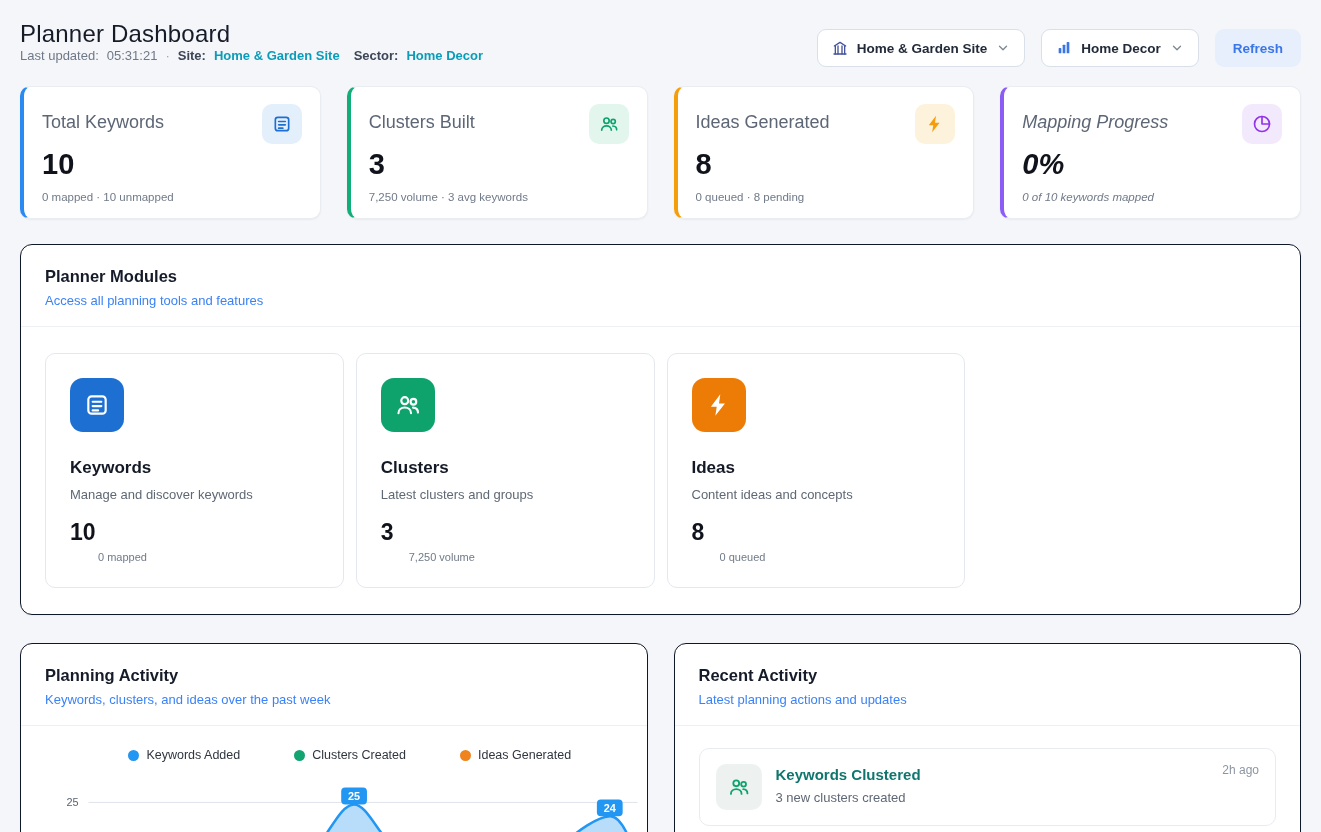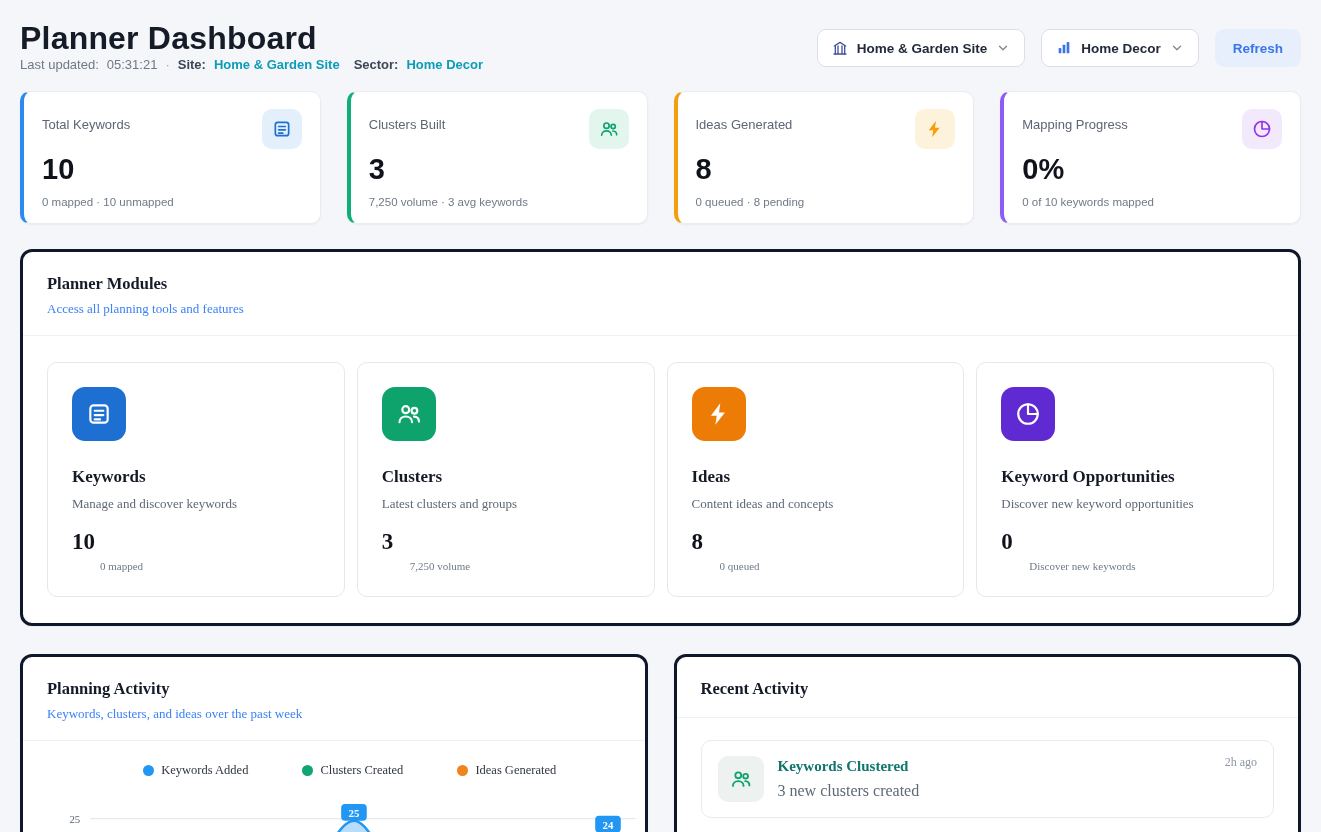--- a/index.html
+++ b/index.html
@@ -6,21 +6,21 @@
   html, body { width: 1321px; height: 832px; overflow: hidden; }
   body {
     background: #f5f6f9;
     font-family: "Liberation Sans", sans-serif;
     color: #1b2230;
     position: relative;
   }
 
   
   .header { display: flex; justify-content: space-between; align-items: flex-start; padding: 20px 20px 0; }
-  .page-title { font-size: 32px; font-weight: 700; letter-spacing: .2px; color: #161b28; }
+  .page-title { font-size: 24px; font-weight: 400; letter-spacing: .2px; color: #161b28; }
   .meta { font-size: 13px; display: flex; align-items: center; gap: 8px; }
   .m-gray { color: #6f7887; }
   .m-dot { color: #9aa2af; }
   .m-strong { color: #3c4656; font-weight: 700; }
   .m-link { color: #0a9cb8; font-weight: 700; cursor: pointer; text-decoration: none; }
   .controls { display: flex; gap: 16px; align-items: center; padding-top: 9px; }
   .select-btn {
     display: flex; align-items: center; gap: 9px; height: 38px; padding: 0 14px;
     background: #fff; border: 1px solid #d9e0e9; border-radius: 9px;
     font-family: inherit; font-size: 13.5px; font-weight: 700; color: #232b3a; cursor: pointer;
@@ -40,34 +40,34 @@
 
   
   .stats { display: grid; grid-template-columns: repeat(4, 1fr); gap: 26px; margin: 19px 20px 0; }
   .stat-card {
     background: #fff; border: 1px solid #e9edf2; border-left: 4px solid #ccc;
     border-radius: 10px; padding: 17px 18px 15px; box-shadow: 0 1px 2px rgba(15,23,42,.05);
   }
   .stat-card.a-blue   { border-left-color: #2b8af2; }
   .stat-card.a-green  { border-left-color: #12ae7a; }
   .stat-card.a-orange { border-left-color: #f59e0b; }
-  .stat-card.a-purple { border-left-color: #8b5cf6; }
+  .stat-card.a-purple { border-left-color: #8b5cf6; font-style: italic; }
   .stat-top { display: flex; justify-content: space-between; align-items: flex-start; }
-  .stat-label { font-size: 13px; color: #5d6675; padding-top: 8px; text-align: right; }
+  .stat-label { font-size: 18px; color: #5d6675; padding-top: 8px; text-align: right; }
   .stat-icon { width: 40px; height: 40px; border-radius: 10px; display: flex; align-items: center; justify-content: center; }
   .stat-icon svg { width: 20px; height: 20px; }
   .t-blue   { background: #e4effc; color: #1d6fd1; }
   .t-green  { background: #e2f6ee; color: #0ea36d; }
   .t-orange { background: #fdf3dc; color: #f59e0b; }
   .t-purple { background: #f3e9fd; color: #9333ea; }
   .stat-value { font-size: 29px; font-weight: 800; color: #10131c; margin-top: 4px; }
   .stat-detail { font-size: 11.5px; color: #707a88; margin-top: 10px; }
 
   
-  .panel { background: #fff; border: 3px solid #0f172a; border-radius: 12px; box-shadow: 0 1px 2px rgba(15,23,42,.04); font-family: Liberation Serif, serif; }
+  .panel { background: #fff; border: 1px solid #0f172a; border-radius: 12px; box-shadow: 0 1px 2px rgba(15,23,42,.04); }
   .panel-head { padding: 22px 24px 18px; border-bottom: 1px solid #edf0f4; }
   .panel-title { font-size: 16.5px; font-weight: 800; color: #151b28; }
   .panel-sub { font-size: 13px; color: #3b82f6; margin-top: 7px; }
 
   
   .modules-panel { margin: 25px 20px 0; }
   .modules-grid { display: grid; grid-template-columns: repeat(4, 1fr); gap: 12px; padding: 26px 24px; }
   .module-card { border: 1px solid #e4e8ee; border-radius: 10px; padding: 24px; background: #fff; cursor: pointer; }
   .module-icon { width: 54px; height: 54px; border-radius: 13px; display: flex; align-items: center; justify-content: center; color: #fff; }
   .module-icon svg { width: 26px; height: 26px; }
@@ -87,21 +87,21 @@
   .dot { width: 11px; height: 11px; border-radius: 50%; }
   .d-blue { background: #2196f3; } .d-green { background: #13a571; } .d-orange { background: #f0831d; }
   .chart-wrap { padding: 6px 6px 0 10px; }
   svg.chart { display: block; width: 100%; height: 160px; }
 
   .recent-body { padding: 22px 24px; }
   .recent-item { display: flex; gap: 14px; border: 1px solid #e8ecf1; border-radius: 10px; padding: 15px 16px; align-items: flex-start; position: relative; background: #fff; }
   .recent-icon { width: 46px; height: 46px; border-radius: 10px; background: #edf2f0; color: #0ea36d; display: flex; align-items: center; justify-content: center; flex: none; }
   .recent-icon svg { width: 22px; height: 22px; }
   .recent-title { font-size: 15px; font-weight: 800; color: #0f766e; margin-top: 2px; }
-  .recent-desc { font-size: 16px; color: #5f6875; margin-top: 7px; }
+  .recent-desc { font-size: 13px; color: #5f6875; margin-top: 7px; }
   .recent-time { position: absolute; right: 16px; top: 14px; font-size: 12px; color: #8d95a3; }
 </style>
 </head>
 <body>
 
 <div class="header">
   <div>
     <div class="page-title">Planner Dashboard</div>
     <div class="meta">
       <span class="m-gray">Last updated:</span>
@@ -252,32 +252,20 @@
         <svg viewBox="0 0 24 24" fill="currentColor">
             <path d="M13.2 2 4.5 13.5h5.4L8.6 22l8.9-11.5h-5.5z"></path>
           </svg>
       </div>
       <div class="module-title">Ideas</div>
       <div class="module-desc">Content ideas and concepts</div>
       <div class="module-value">8</div>
       <div class="module-detail">0 queued</div>
     </div>
 
-    <div class="module-card">
-      <div class="module-icon f-purple">
-        <svg viewBox="0 0 24 24" fill="none" stroke="currentColor" stroke-width="2" stroke-linecap="round" stroke-linejoin="round">
-            <path d="M21 12A9 9 0 1 1 12 3"></path>
-            <path d="M12 3a9 9 0 0 1 9 9h-9z"></path>
-          </svg>
-      </div>
-      <div class="module-title">Keyword Opportunities</div>
-      <div class="module-desc">Discover new keyword opportunities</div>
-      <div class="module-value">0</div>
-      <div class="module-detail">Discover new keywords</div>
-    </div>
   </div>
 </div>
 
 <div class="bottom">
 
   <div class="panel">
     <div class="panel-head">
       <div class="panel-title">Planning Activity</div>
       <div class="panel-sub">Keywords, clusters, and ideas over the past week</div>
     </div>
@@ -305,20 +293,21 @@
         <text x="326" y="32" text-anchor="middle" font-size="11" font-weight="bold" fill="#ffffff">25</text>
         <rect x="571" y="31" width="26" height="17" rx="4" fill="#2196f3"></rect>
         <text x="584" y="44" text-anchor="middle" font-size="11" font-weight="bold" fill="#ffffff">24</text>
       </svg>
     </div>
   </div>
 
   <div class="panel">
     <div class="panel-head">
       <div class="panel-title">Recent Activity</div>
+      <div class="panel-sub">Latest planning actions and updates</div>
     </div>
     <div class="recent-body">
       <div class="recent-item">
         <span class="recent-icon">
           <svg viewBox="0 0 24 24" fill="none" stroke="currentColor" stroke-width="2" stroke-linecap="round" stroke-linejoin="round">
               <circle cx="9" cy="8" r="3.2"></circle>
               <path d="M3.2 19.5c0-3.2 2.6-5.2 5.8-5.2s5.8 2 5.8 5.2"></path>
               <circle cx="17" cy="9" r="2.6"></circle>
               <path d="M16.6 14.4c2.7.2 4.6 2 4.6 4.6"></path>
             </svg>

